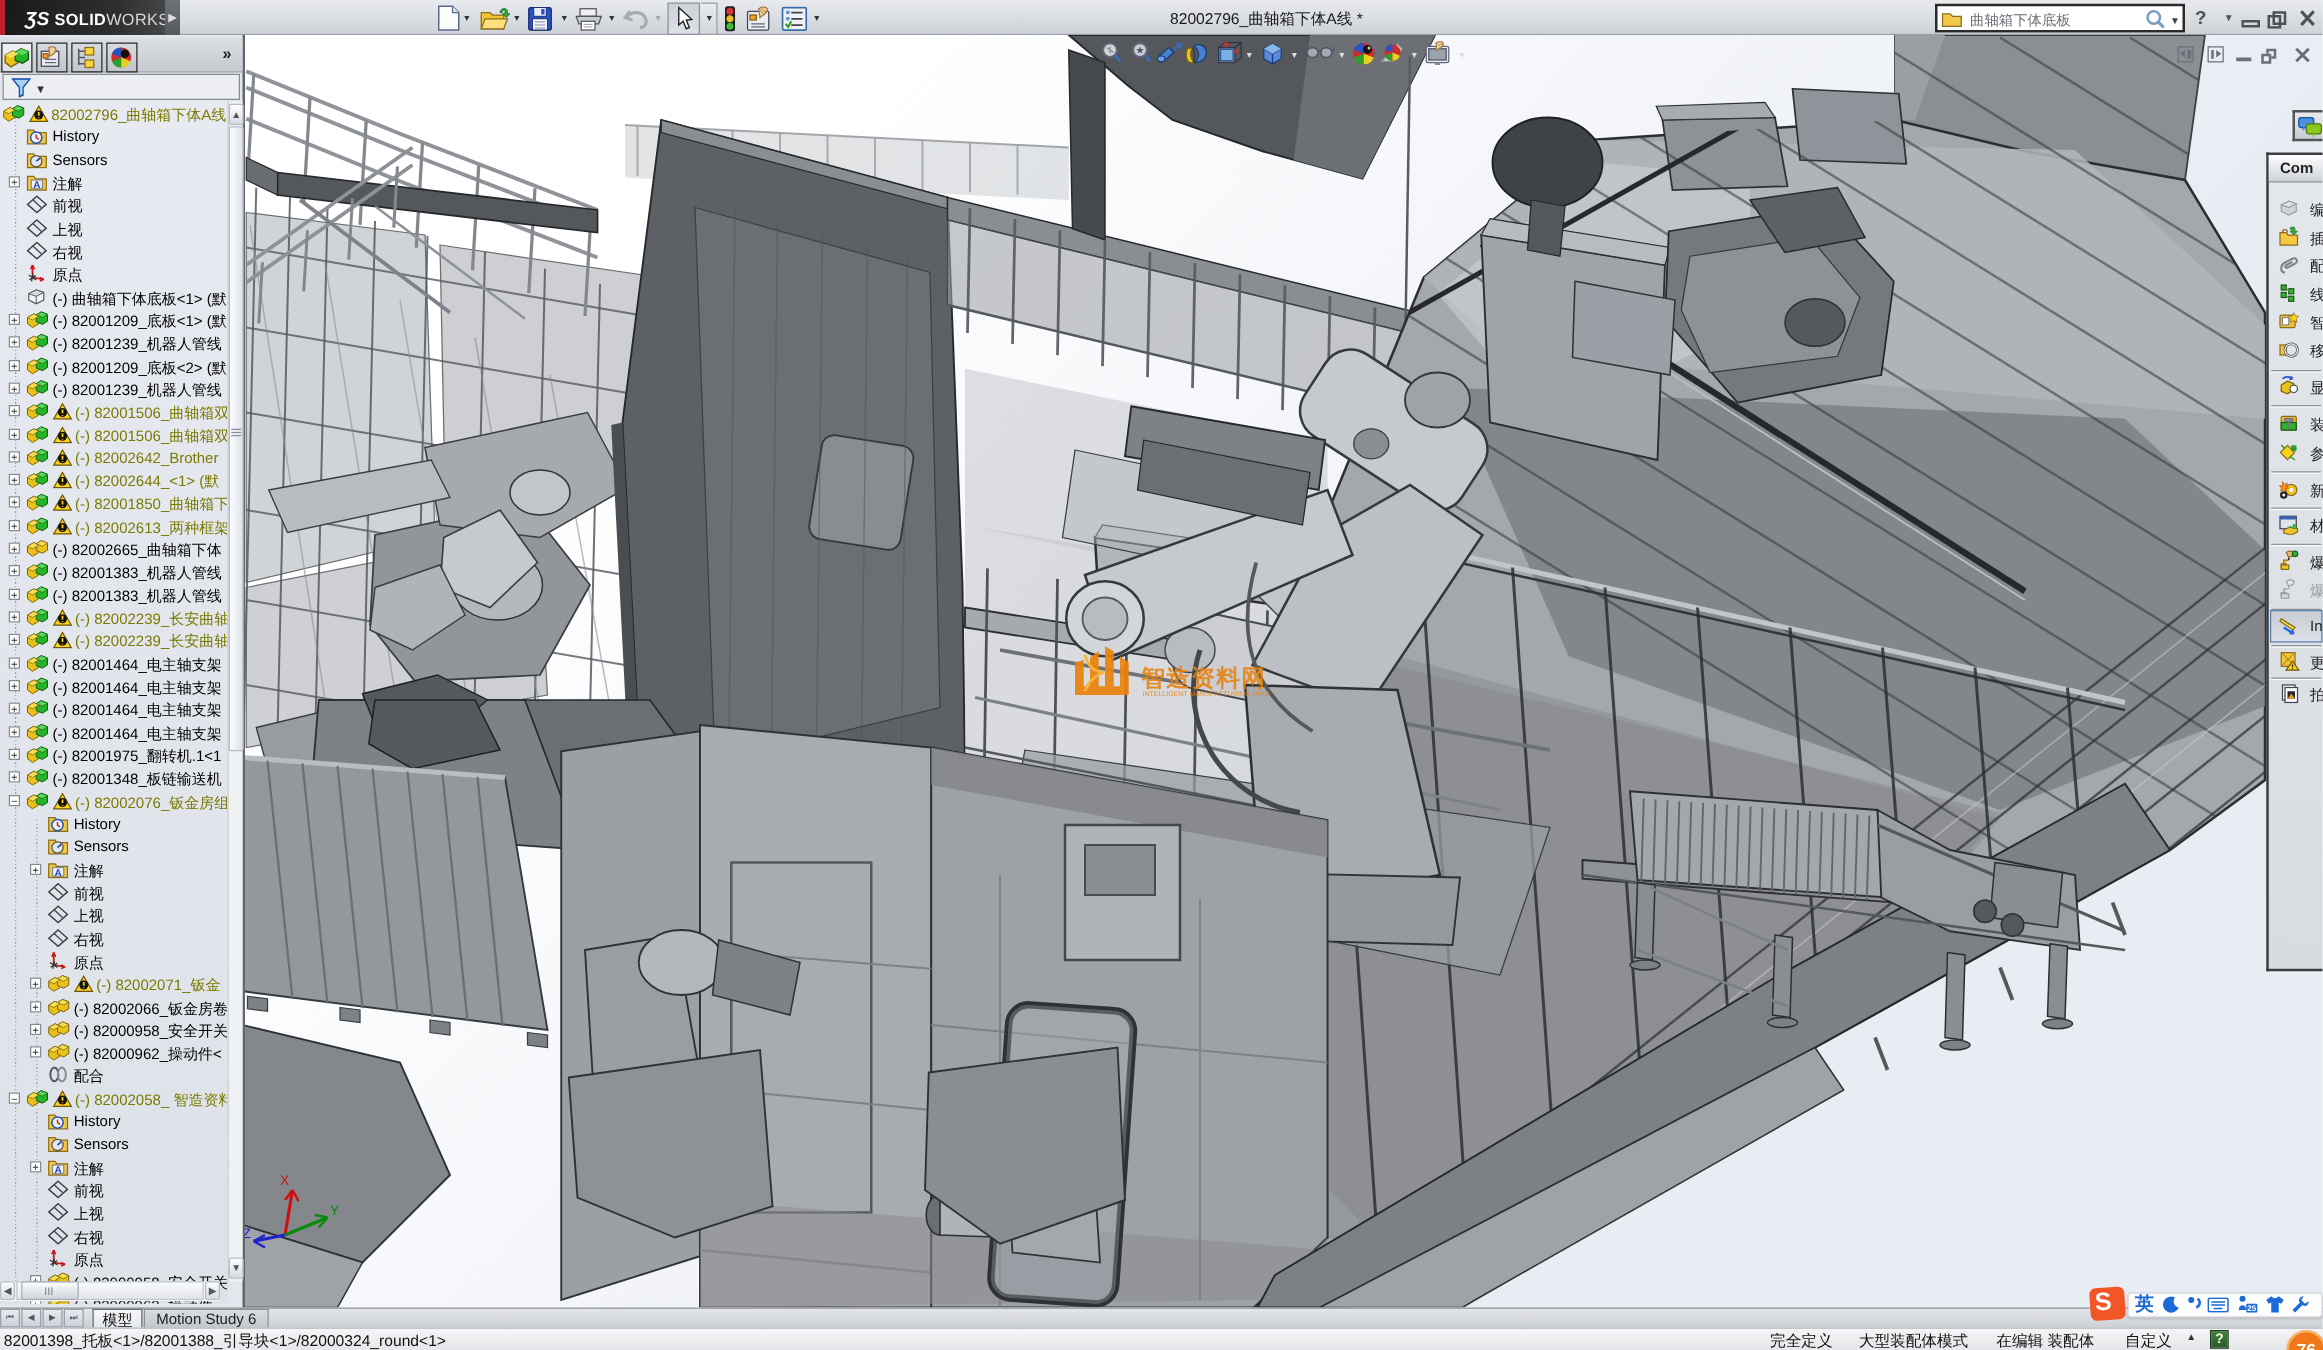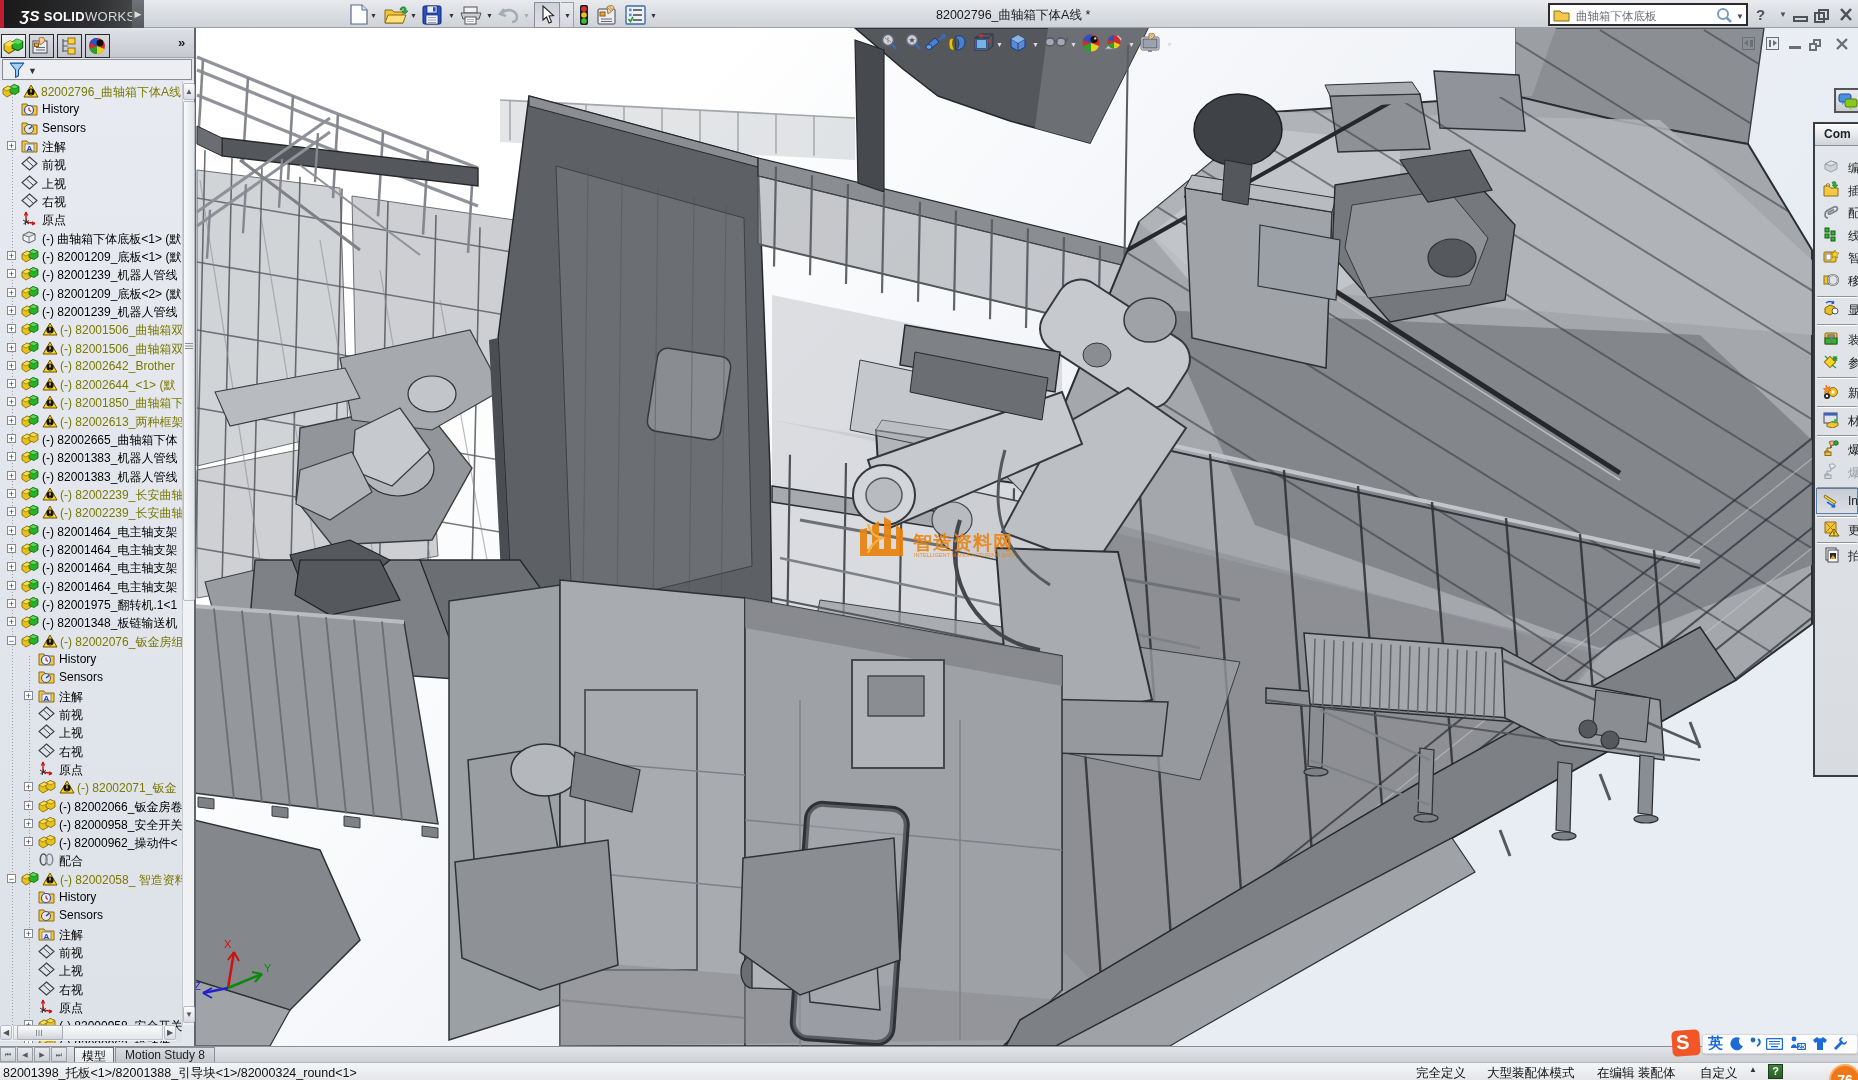--- a/index.html
+++ b/index.html
@@ -1511,21 +1511,21 @@
     </div>
     <span class="abs" style="left:1166px;top:8px;font-size:7px;color:#ddd;">▼</span>
   </div>
 
 <div id="tabsrow">
     <div class="abs" style="left:0px;top:0;width:16px;height:15px;background:linear-gradient(#e8eaee,#cdd1d7);border:1px solid #9aa0a8;font-size:7px;color:#556;text-align:center;line-height:14px;">⏮</div>
     <div class="abs" style="left:17px;top:0;width:16px;height:15px;background:linear-gradient(#e8eaee,#cdd1d7);border:1px solid #9aa0a8;font-size:7px;color:#556;text-align:center;line-height:14px;">◀</div>
     <div class="abs" style="left:34px;top:0;width:16px;height:15px;background:linear-gradient(#e8eaee,#cdd1d7);border:1px solid #9aa0a8;font-size:7px;color:#556;text-align:center;line-height:14px;">▶</div>
     <div class="abs" style="left:51px;top:0;width:16px;height:15px;background:linear-gradient(#e8eaee,#cdd1d7);border:1px solid #9aa0a8;font-size:7px;color:#556;text-align:center;line-height:14px;">⏭</div>
     <div class="abs" style="left:74px;top:0;width:40px;height:15px;background:linear-gradient(#f6f7f9,#e4e7eb);border:1px solid #6a6f76;border-bottom:none;font-size:12px;text-align:center;color:#111;">模型</div>
-    <div class="abs" style="left:115px;top:0;width:100px;height:15px;background:linear-gradient(#d9dce1,#c3c7cd);border:1px solid #8a8f96;border-bottom:none;font-size:12px;text-align:center;color:#222;">Motion Study 8</div>
+    <div class="abs" style="left:115px;top:0;width:100px;height:15px;background:linear-gradient(#d9dce1,#c3c7cd);border:1px solid #8a8f96;border-bottom:none;font-size:12px;text-align:center;color:#222;">Motion Study 6</div>
   </div>
 
 <div id="statusbar">
  <span class="abs" style="left:3px;top:2px;">82001398_托板&lt;1&gt;/82001388_引导块&lt;1&gt;/82000324_round&lt;1&gt;</span>
  <span class="abs" style="left:1416px;top:2px;">完全定义</span>
  <span class="abs" style="left:1487px;top:2px;">大型装配体模式</span>
  <span class="abs" style="left:1597px;top:2px;">在编辑 装配体</span>
  <span class="abs" style="left:1700px;top:2px;">自定义</span>
  <span class="abs" style="left:1749px;top:2px;font-size:8px;color:#333;">▲</span>
  <span class="abs" style="left:1768px;top:1px;width:15px;height:15px;background:linear-gradient(#3f7f3f,#2a5c2a);color:#ffd;font-size:11px;font-weight:bold;text-align:center;border:1px solid #1e3c1e;">?</span>

